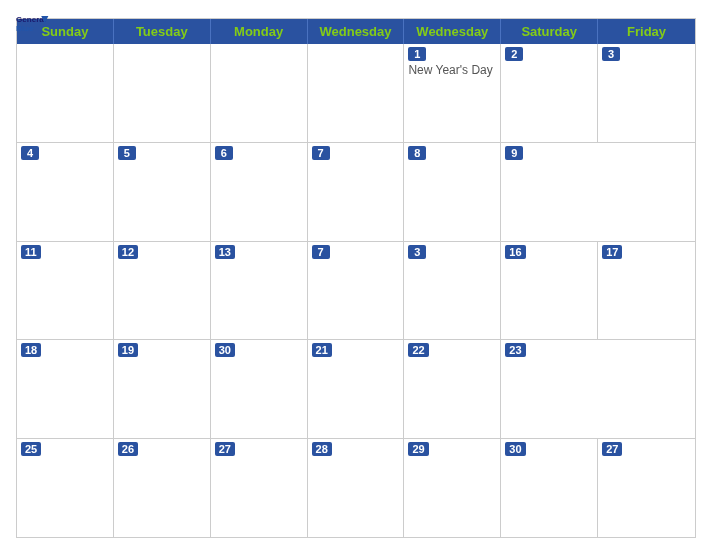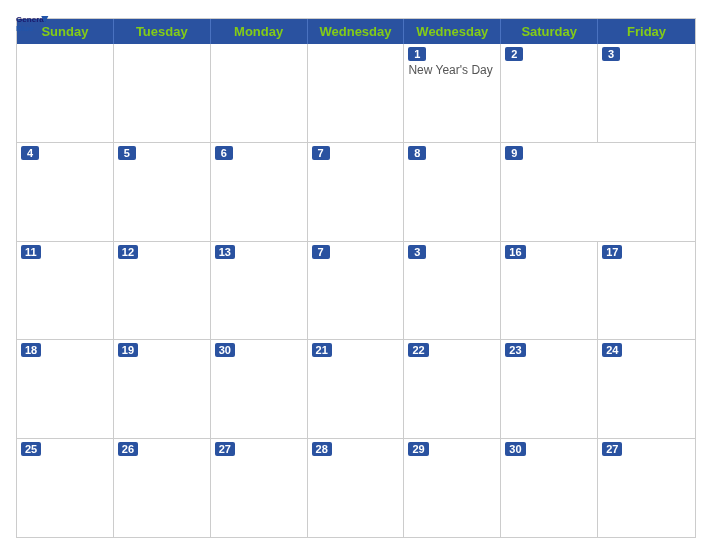--- a/index.html
+++ b/index.html
@@ -224,23 +224,20 @@
           </div>
           <div class="day-cell">
             <span class="day-number">21</span>
           </div>
           <div class="day-cell">
             <span class="day-number">22</span>
           </div>
           <div class="day-cell">
             <span class="day-number">23</span>
           </div>
-          <div class="day-cell">
-            <span class="day-number">24</span>
-          </div>
         </div>
         <div class="week-row">
           <div class="day-cell">
             <span class="day-number">25</span>
           </div>
           <div class="day-cell">
             <span class="day-number">26</span>
           </div>
           <div class="day-cell">
             <span class="day-number">27</span>

